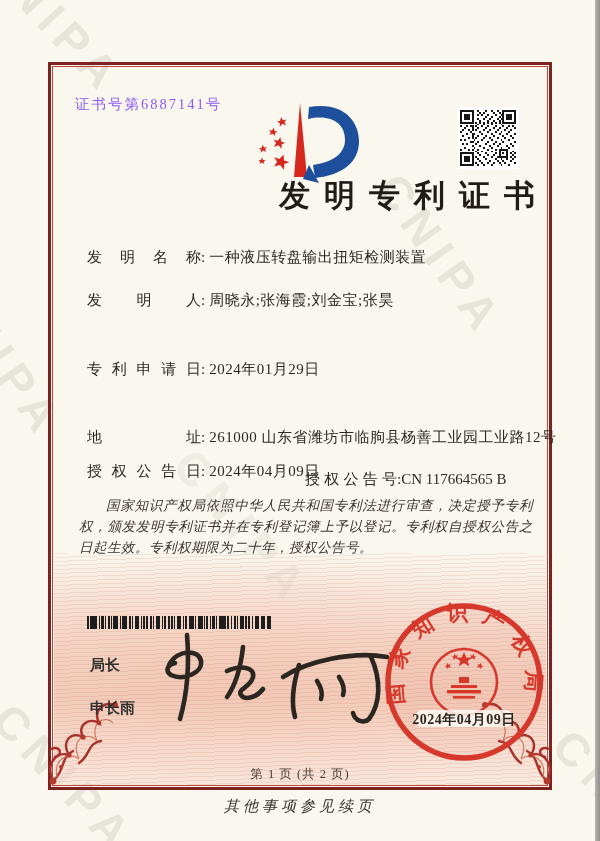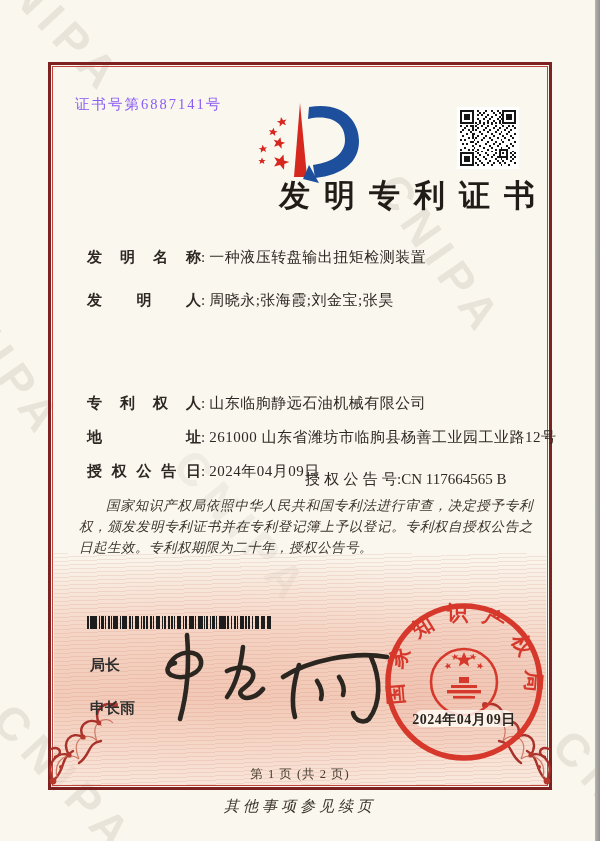--- a/index.html
+++ b/index.html
@@ -34,21 +34,21 @@
   .qr { position:absolute; left:406px; top:42px; width:62px; height:62px; background:#fff;
         padding:3px; }
   .qr svg { width:100%; height:100%; display:block; }
 
   .title { position:absolute; left:0; top:110px; width:100%; text-align:right;
         font-size:31px; font-weight:bold; letter-spacing:14px; text-indent:14px;
         color:#221c18; }
 
   .row { position:absolute; left:36px; font-size:15px; color:#2e2824; white-space:nowrap; }
   .row .lbl { display:inline-block; width:114px; text-align:justify;
-        text-align-last:justify; vertical-align:top;font-weight:bold; }
+        text-align-last:justify; vertical-align:top; }
   .row .col { display:inline-block; margin:0 4px 0 0; }
   .row .val { display:inline-block; letter-spacing:0.5px; }
   .row2 { position:absolute; font-size:15px; color:#2e2824; white-space:nowrap;margin-top:8px; }
   .row2 .lbl { display:inline-block; width:92px; text-align:justify; text-align-last:justify; }
 
   .para { position:absolute; left:28px; width:454px; font-size:13.5px; line-height:21px;
         letter-spacing:0.5px; color:#3b332c; font-style:italic; text-indent:2em;
         text-align:justify; }
 
   .barcode { position:absolute; left:36px; top:551px; width:184px; height:13px;
@@ -176,22 +176,22 @@
     </div>
 
     <div class="title">发明专利证书</div>
 
     <div class="row" style="top:183px;">
       <span class="lbl">发明名称</span><span class="col">:</span><span class="val">一种液压转盘输出扭矩检测装置</span>
     </div>
     <div class="row" style="top:226px;">
       <span class="lbl">发明人</span><span class="col">:</span><span class="val">周晓永;张海霞;刘金宝;张昊</span>
     </div>
-    <div class="row" style="top:329px;">
-      <span class="lbl">专利权人</span><span class="col">:</span><span class="val">山东临朐静远石油机械有限公司</span>
+    <div class="row" style="top:295px;">
+      <span class="lbl">专利申请日</span><span class="col">:</span><span class="val">2024年01月29日</span>
     </div>
     <div class="row" style="top:363px;">
       <span class="lbl">地址</span><span class="col">:</span><span class="val">261000 山东省潍坊市临朐县杨善工业园工业路12号</span>
     </div>
     <div class="row" style="top:397px;">
       <span class="lbl">授权公告日</span><span class="col">:</span><span class="val">2024年04月09日</span>
     </div>
     <div class="row2" style="left:254px; top:397px;">
       <span class="lbl">授权公告号</span><span class="col">:</span><span class="val">CN 117664565 B</span>
     </div>

